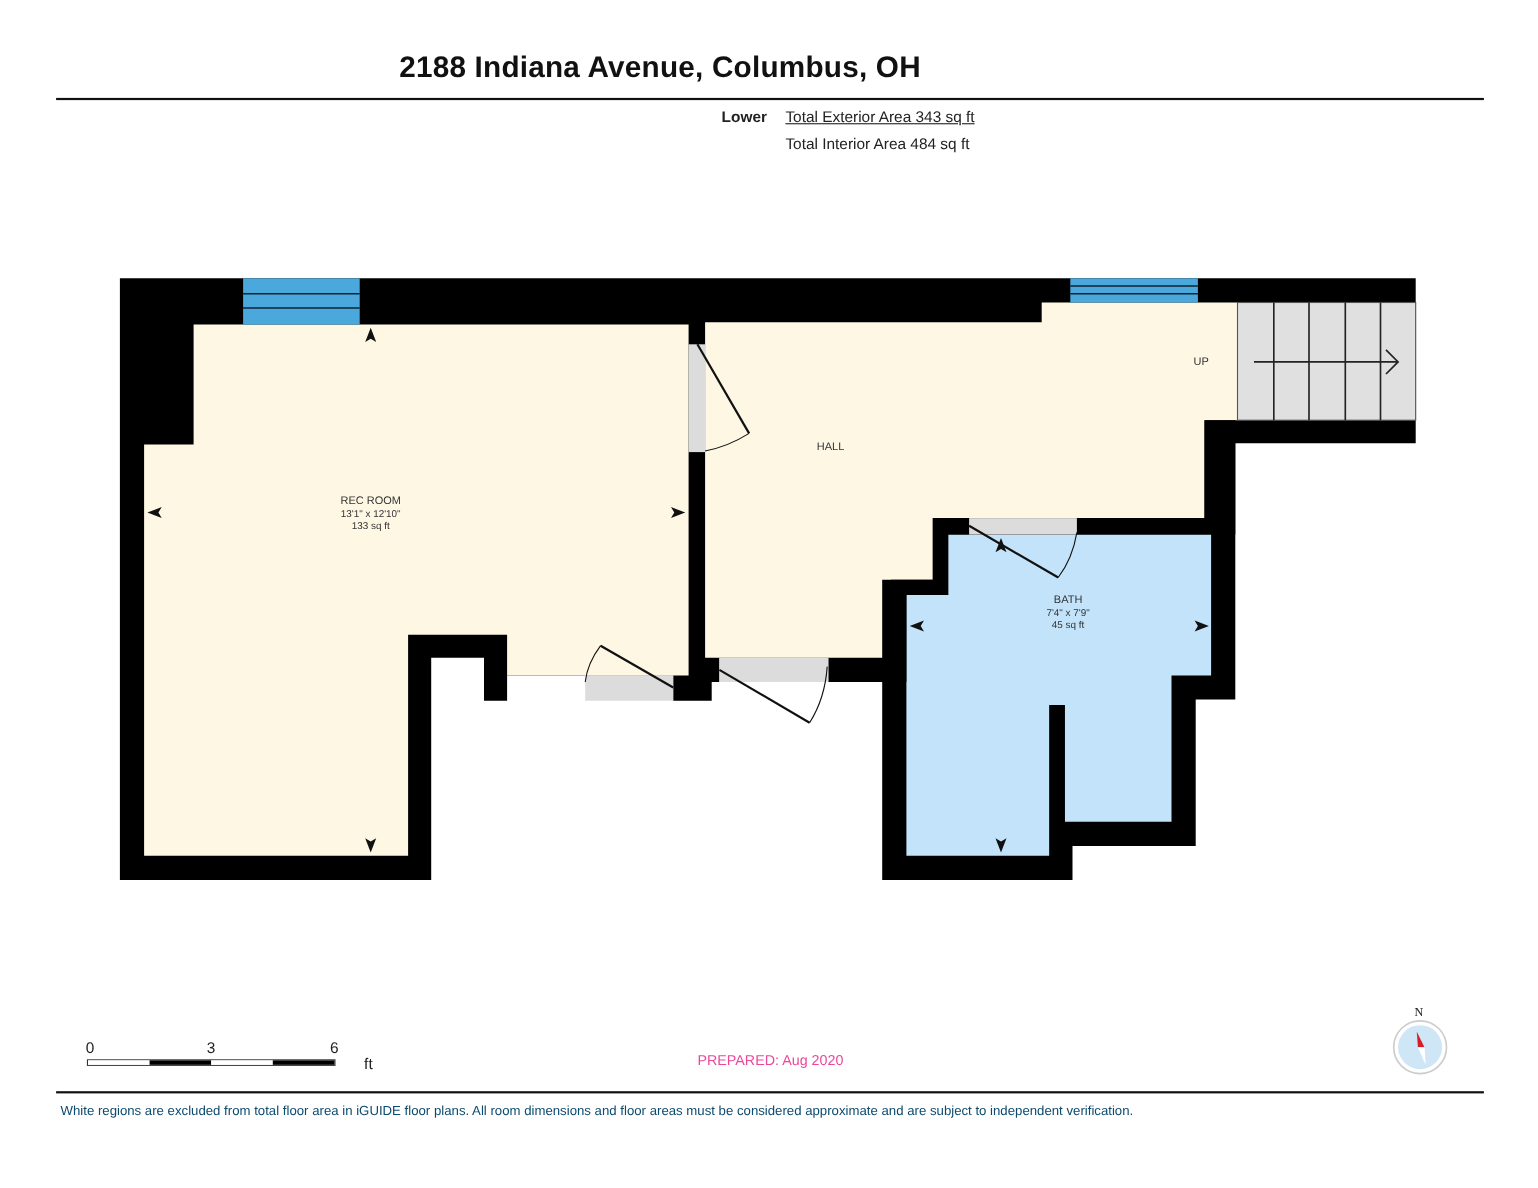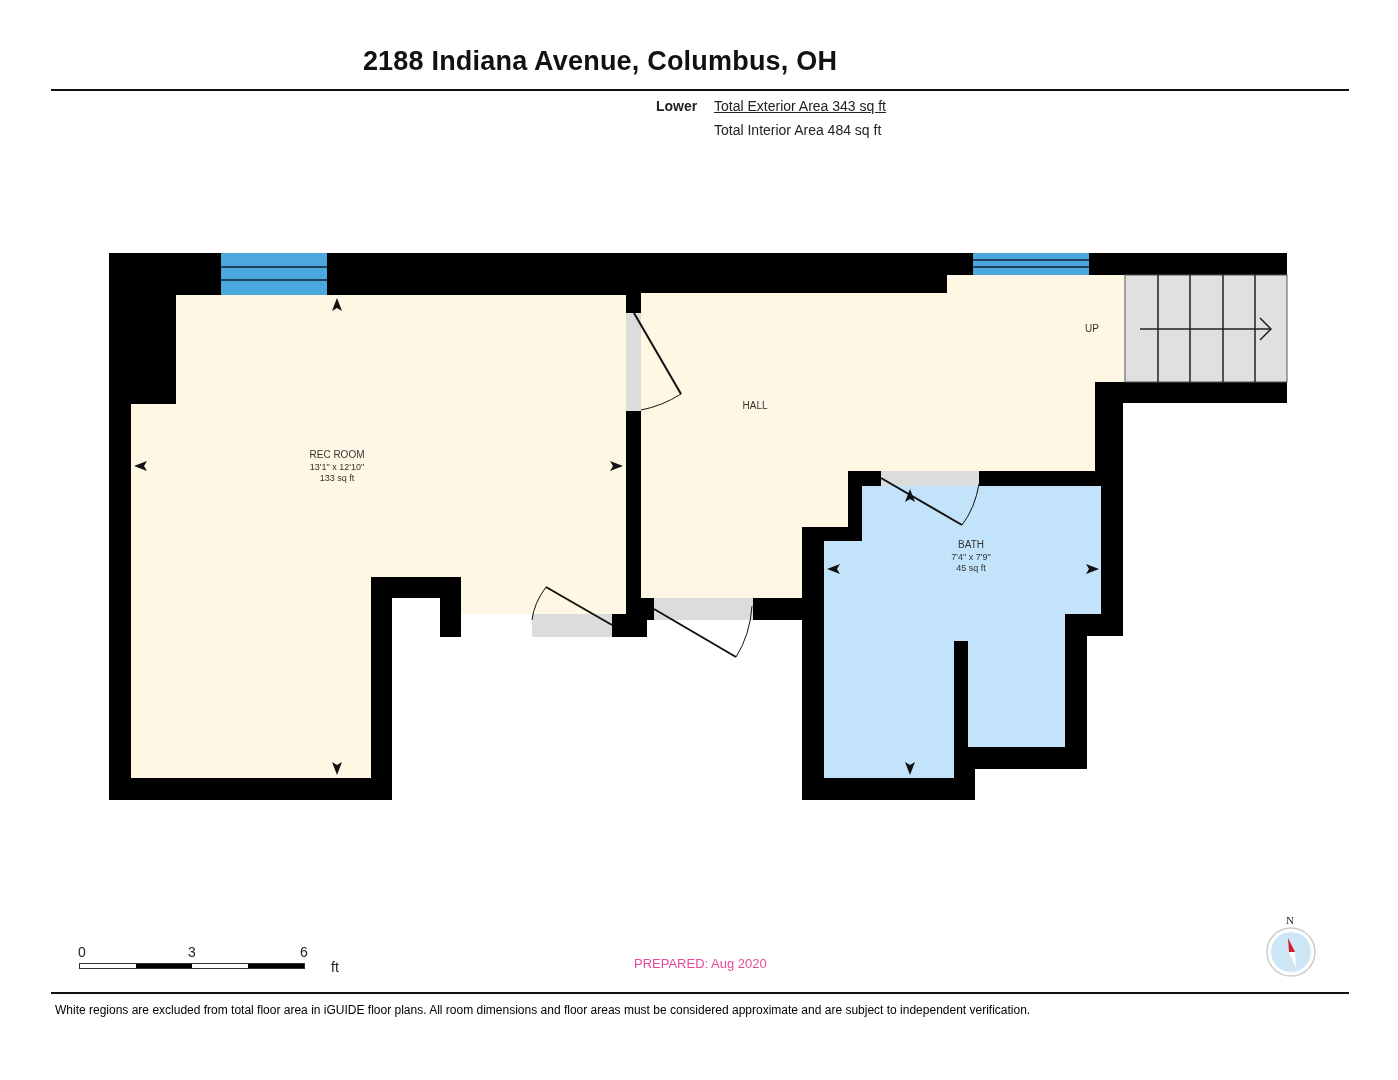--- a/index.html
+++ b/index.html
@@ -11,21 +11,21 @@
     .area-block { position: absolute; top: 98px; left: 656px; font-size: 14px; color: #222; }
     .area-block .lvl { position: absolute; left: 0; top: 0; font-weight: bold; text-align: center; }
     .area-block .ext { position: absolute; left: 58px; top: 0; white-space: nowrap; text-decoration: underline; }
     .area-block .int { position: absolute; left: 58px; top: 24px; white-space: nowrap; }
     .plan { position: absolute; left: 0; top: 0; }
     .room-label { font-family: "Liberation Sans", sans-serif; fill: #333; }
     .scale-lbl { position: absolute; font-size: 14px; color: #222; }
     .scalebar { position: absolute; left: 79px; top: 963px; width: 226px; height: 6px; border: 1px solid #333; box-sizing: border-box; display: flex; }
     .scalebar div { flex: 1; height: 100%; }
     .prepared { position: absolute; left: 634px; top: 956px; font-size: 13px; color: #ec4899; }
-    .footer { position: absolute; left: 55px; top: 1003px; font-size: 12px; color: #000000; white-space: nowrap; }
+    .footer { position: absolute; left: 55px; top: 1003px; font-size: 12px; color: #0c4a6e; white-space: nowrap; }
     .compass { position: absolute; left: 1264px; top: 912px; width: 56px; height: 70px; }
   </style>
 </head>
 <body>
 
 <div class="title">2188 Indiana Avenue, Columbus, OH</div>
 <div class="rule top"></div>
 
 <div class="area-block">
   <span class="lvl">Lower</span>

